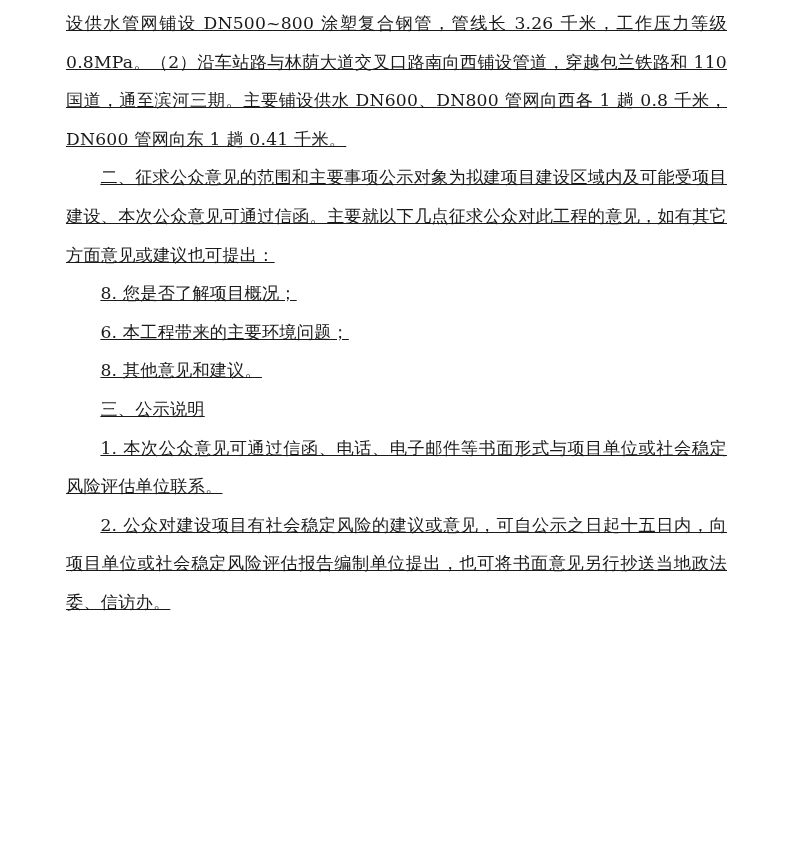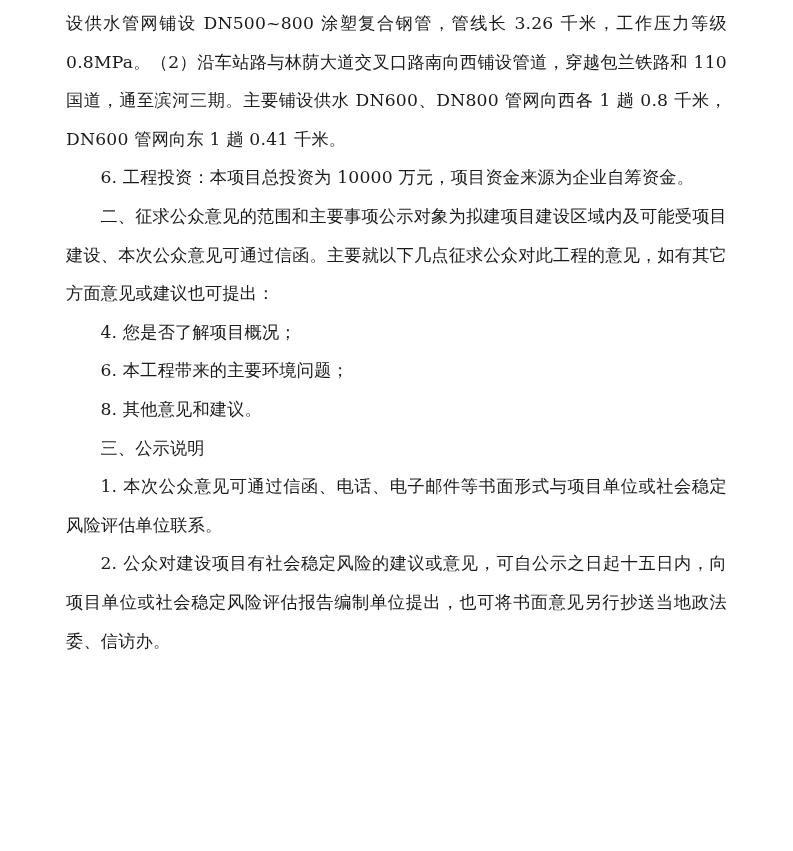--- a/index.html
+++ b/index.html
@@ -13,20 +13,21 @@
     overflow: hidden;
     font-family: "DejaVu Serif", "Liberation Serif", serif;
     color: #1a1a1a;
   }
   .page {
     box-sizing: border-box;
     width: 793px;
     height: 851px;
     padding: 4px 66px 0 66px;
     background: #ffffff;
+    text-decoration: underline;
   }
   .doc {
     font-size: 17.2px;
     line-height: 38.6px;
     letter-spacing: 0.2px;
     text-align: justify;
     text-justify: inter-ideograph;
   }
   .p {
     margin: 0;
@@ -39,23 +40,22 @@
   .noindent {
     text-indent: 0;
   }
 </style>
 </head>
 <body>
 
 <div class="page">
   <div class="doc">
     <p class="p noindent">设供水管网铺设 DN500~800 涂塑复合钢管，管线长 3.26 千米，工作压力等级 0.8MPa。（2）沿车站路与林荫大道交叉口路南向西铺设管道，穿越包兰铁路和 110 国道，通至滨河三期。主要铺设供水 DN600、DN800 管网向西各 1 趟 0.8 千米，DN600 管网向东 1 趟 0.41 千米。</p>
-    <p class="p indent2">6. 工程投资：本项目总投资为 10000 万元，项目资金来源为企业自筹资金。</p>
     <p class="p indent2">二、征求公众意见的范围和主要事项公示对象为拟建项目建设区域内及可能受项目建设、本次公众意见可通过信函。主要就以下几点征求公众对此工程的意见，如有其它方面意见或建议也可提出：</p>
-    <p class="p indent2">4. 您是否了解项目概况；</p>
+    <p class="p indent2">8. 您是否了解项目概况；</p>
     <p class="p indent2">6. 本工程带来的主要环境问题；</p>
     <p class="p indent2">8. 其他意见和建议。</p>
     <p class="p indent2">三、公示说明</p>
     <p class="p indent2">1. 本次公众意见可通过信函、电话、电子邮件等书面形式与项目单位或社会稳定风险评估单位联系。</p>
     <p class="p indent2">2. 公众对建设项目有社会稳定风险的建议或意见，可自公示之日起十五日内，向项目单位或社会稳定风险评估报告编制单位提出，也可将书面意见另行抄送当地政法委、信访办。</p>
 
   </div>
 </div>
 
 </body></html>

